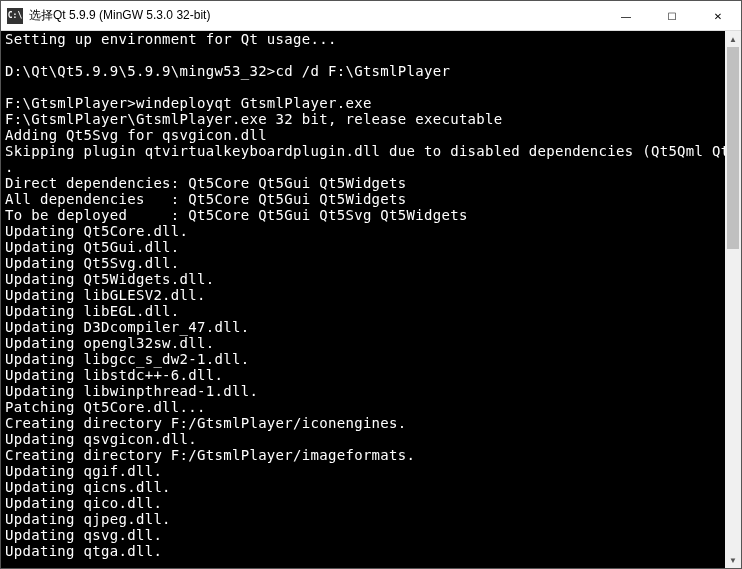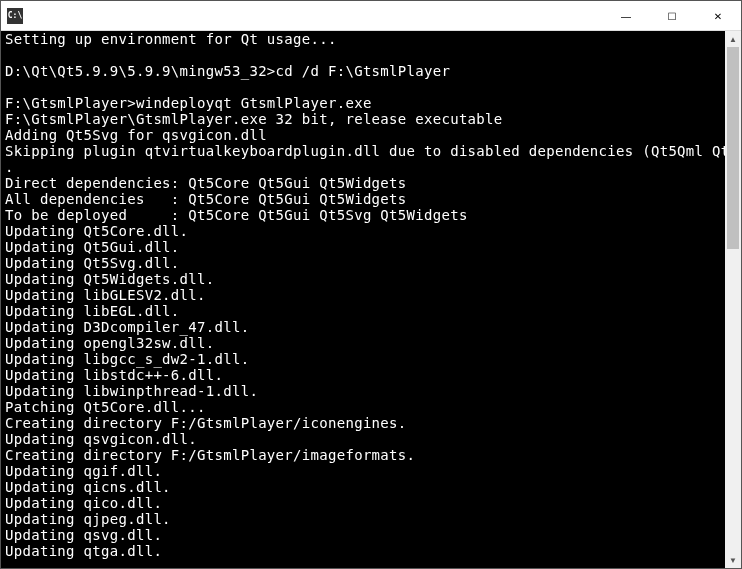--- a/index.html
+++ b/index.html
@@ -106,20 +106,21 @@
     top: 0;
     height: 40%;
     background: #c0c0c0;
   }
 </style>
 </head>
 <body>
 
 <div class="titlebar">
   <div class="titlebar-icon">C:\</div>
+  <span>选择Qt 5.9.9 (MinGW 5.3.0 32-bit)</span>
   <div class="titlebar-controls">
     <div class="win-btn">—</div>
     <div class="win-btn">☐</div>
     <div class="win-btn close">✕</div>
   </div>
 </div>
 
 <div class="console-wrap">
   <div class="console" id="console">Setting up environment for Qt usage...
 

